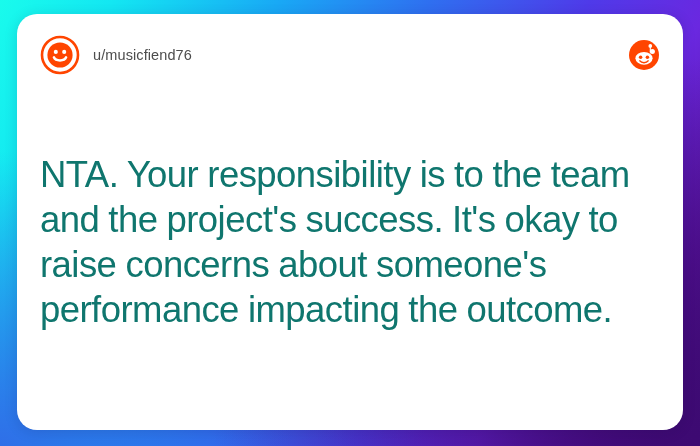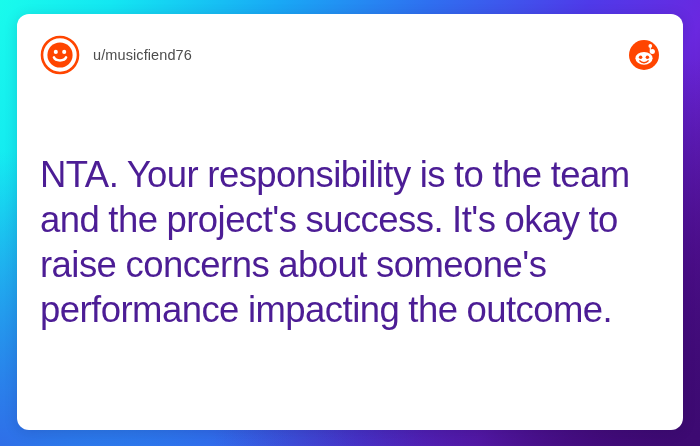--- a/index.html
+++ b/index.html
@@ -36,21 +36,21 @@
 
   
   #quote-card {
     position: absolute;
     left: 17px;
     top: 14px;
     width: 666px;
     height: 416px;
     box-sizing: border-box;
     background: #ffffff;
-    border-radius: 12px;
+    border-radius: 20px;
     box-shadow: 0 2px 14px rgba(20, 10, 60, 0.14);
     padding: 0;
   }
 
   
   #card-header {
     position: absolute;
     left: 0;
     top: 0;
     right: 0;
@@ -87,21 +87,21 @@
   
   #quote-body {
     position: absolute;
     left: 23px;
     right: 20px;
     top: 138px;
     font-family: "Liberation Sans", sans-serif;
     font-size: 36.5px;
     line-height: 45px;
     letter-spacing: -0.55px;
-    color: #4c1d95;
+    color: #0f766e;
     word-spacing: -0.5px;
   }
 </style>
 </head>
 <body>
 
 <div id="quote-canvas">
 
   <div id="quote-card">
 

